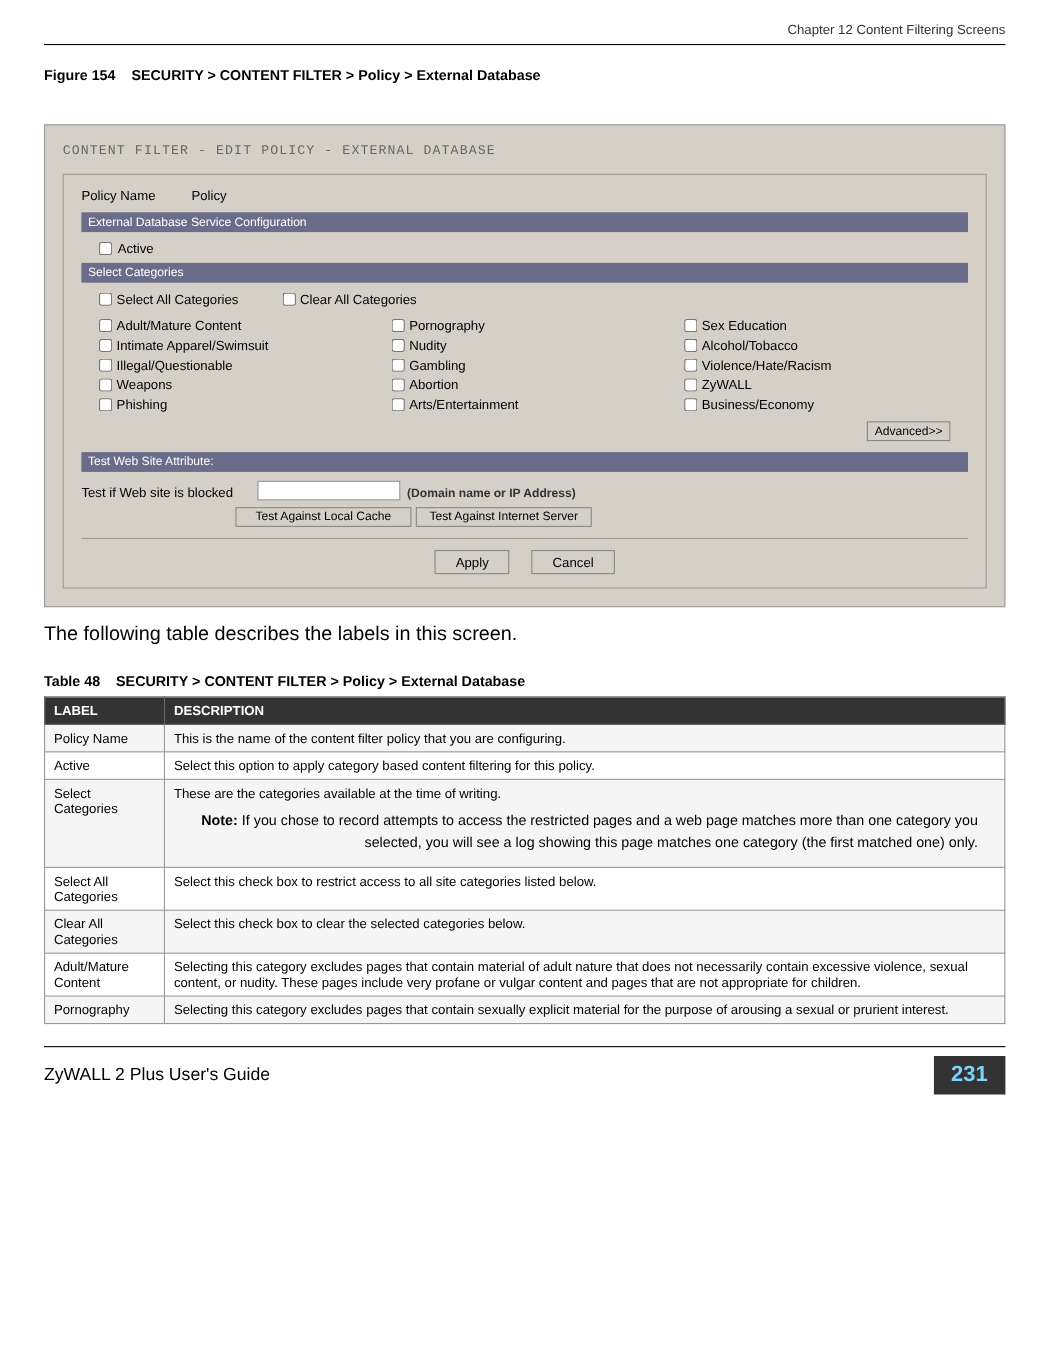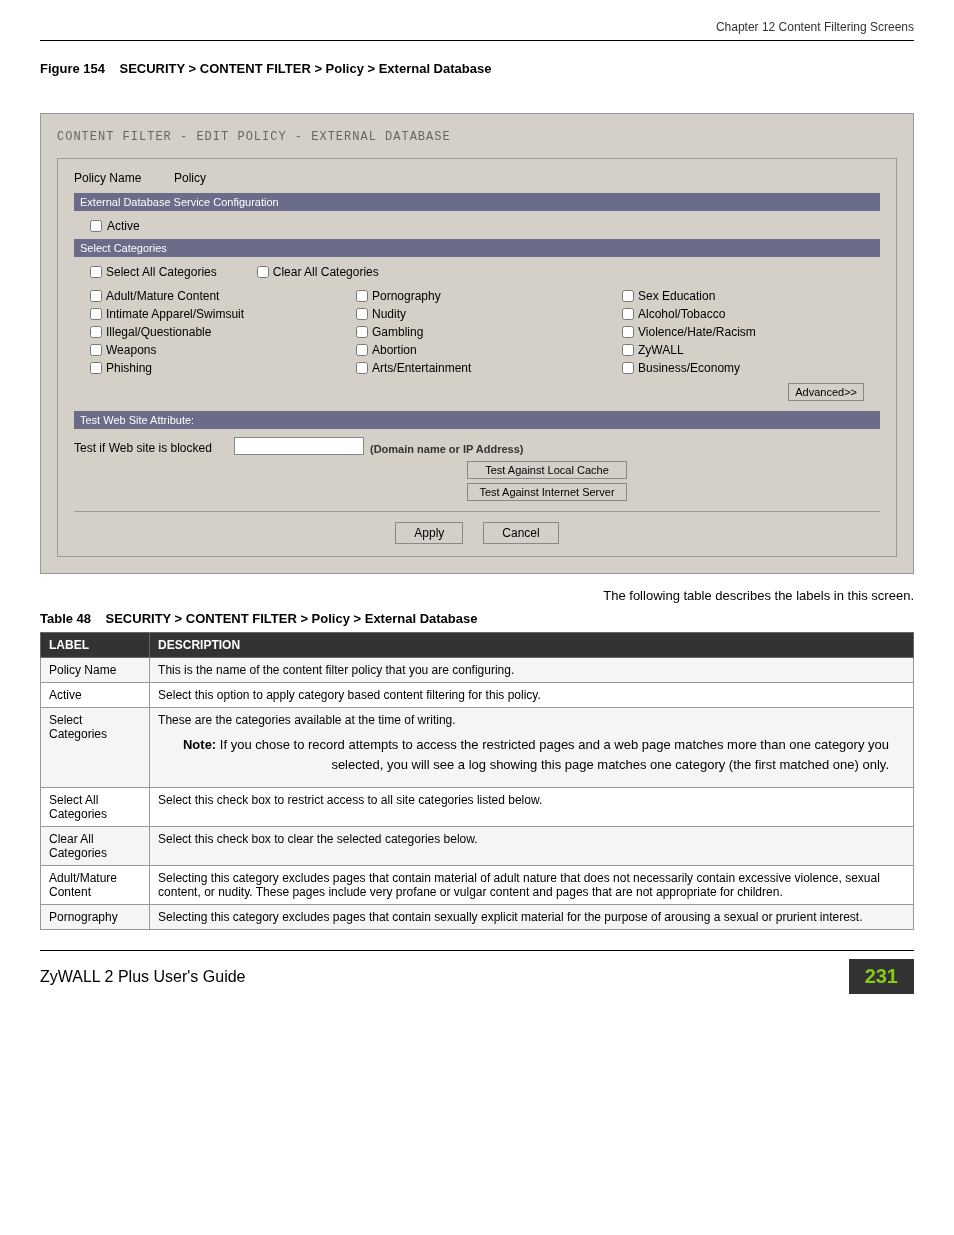--- a/index.html
+++ b/index.html
@@ -120,21 +120,21 @@
       padding: 1px 3px;
     }
     .test-hint {
       font-size: 11px;
       margin-left: 6px;
       color: #333;
       font-weight: bold;
     }
     .test-btn-row {
       display: flex;
-      flex-direction: column;
+      flex-direction: row;
       align-items: center;
       margin-left: 140px;
       gap: 4px;
       margin-bottom: 4px;
     }
     .small-btn {
       background: #d4d0c8;
       border: 1px solid #888;
       font-size: 11px;
       padding: 2px 10px;
@@ -217,29 +217,28 @@
       align-items: center;
       border-top: 1px solid #000;
       margin-top: 20px;
       padding-top: 8px;
     }
     .footer-left {
       font-size: 16px;
     }
     .footer-right {
       background: #333;
-      color: #84cc16;
+      color: #7dd3fc;
       font-size: 20px;
       font-weight: bold;
       padding: 6px 16px;
     }
     .following-text {
-      font-size: 13px;
-      margin-bottom: 8px;
-      text-align: right;
+      font-size: 18px;
+      margin-bottom: 25px;
     }
   </style>
 </head>
 <body>
 
 <div class="page-header">
   <span>Chapter 12 Content Filtering Screens</span>
 </div>
 
 <div class="figure-label">

